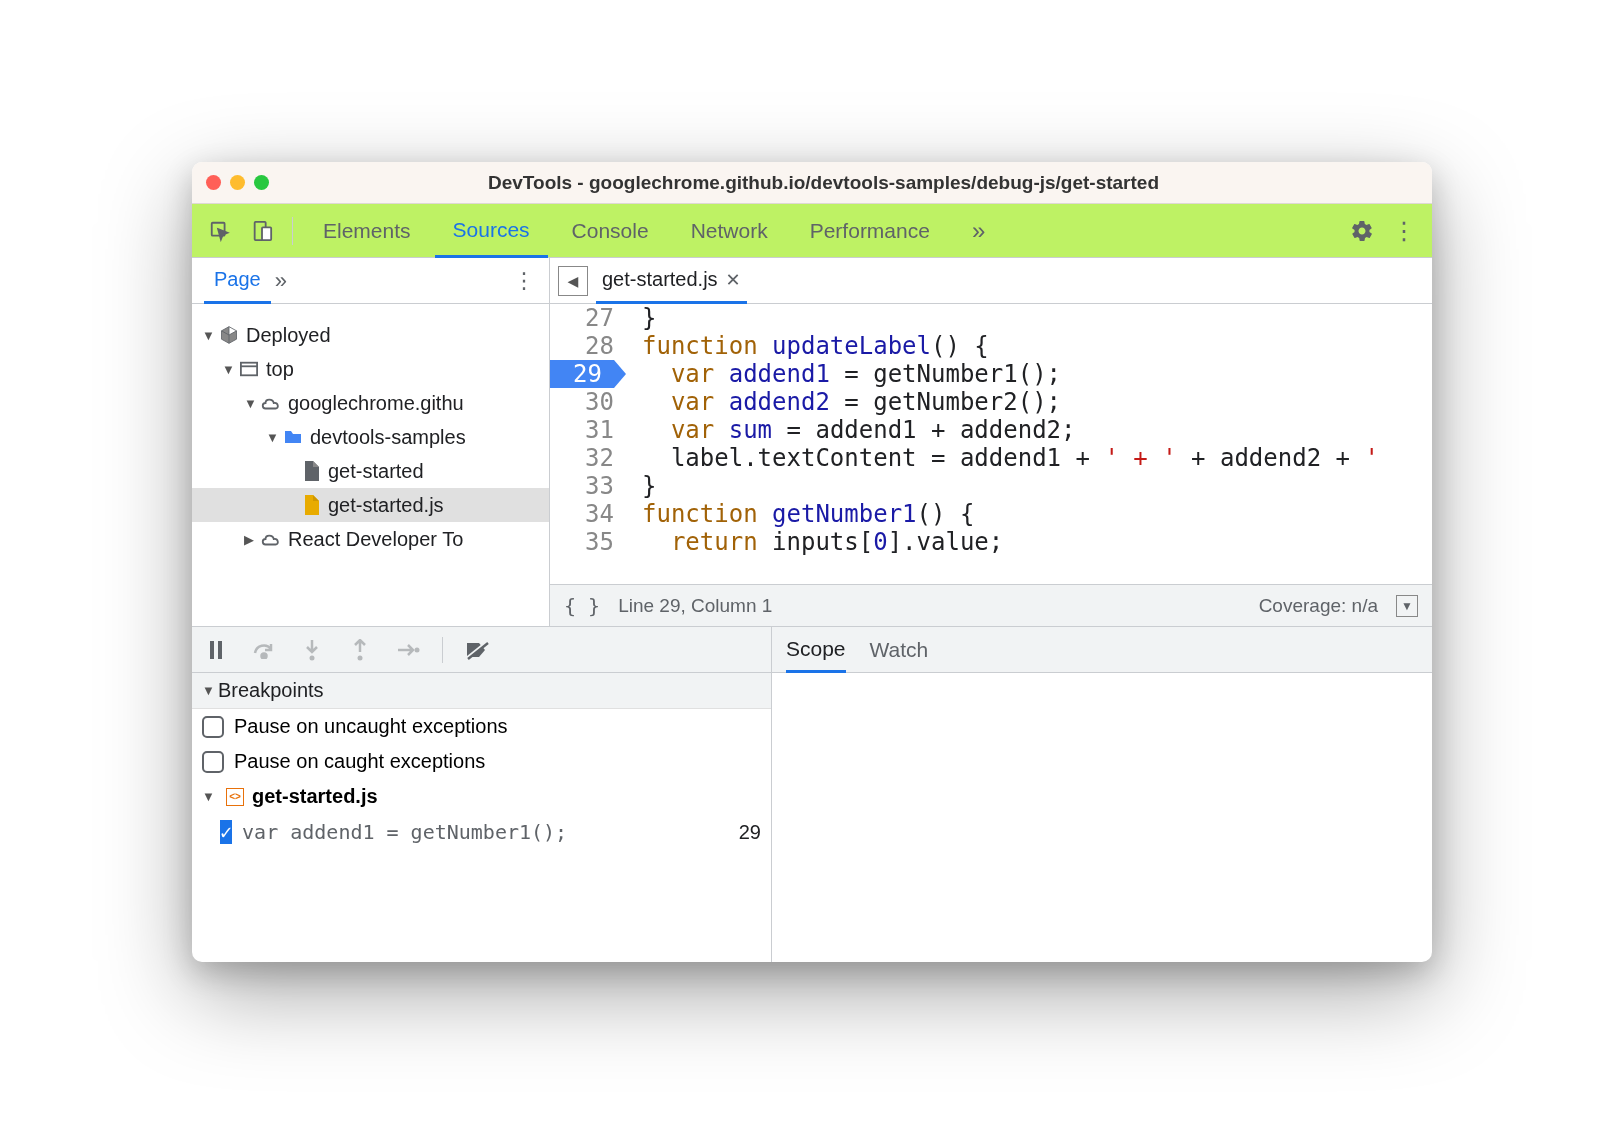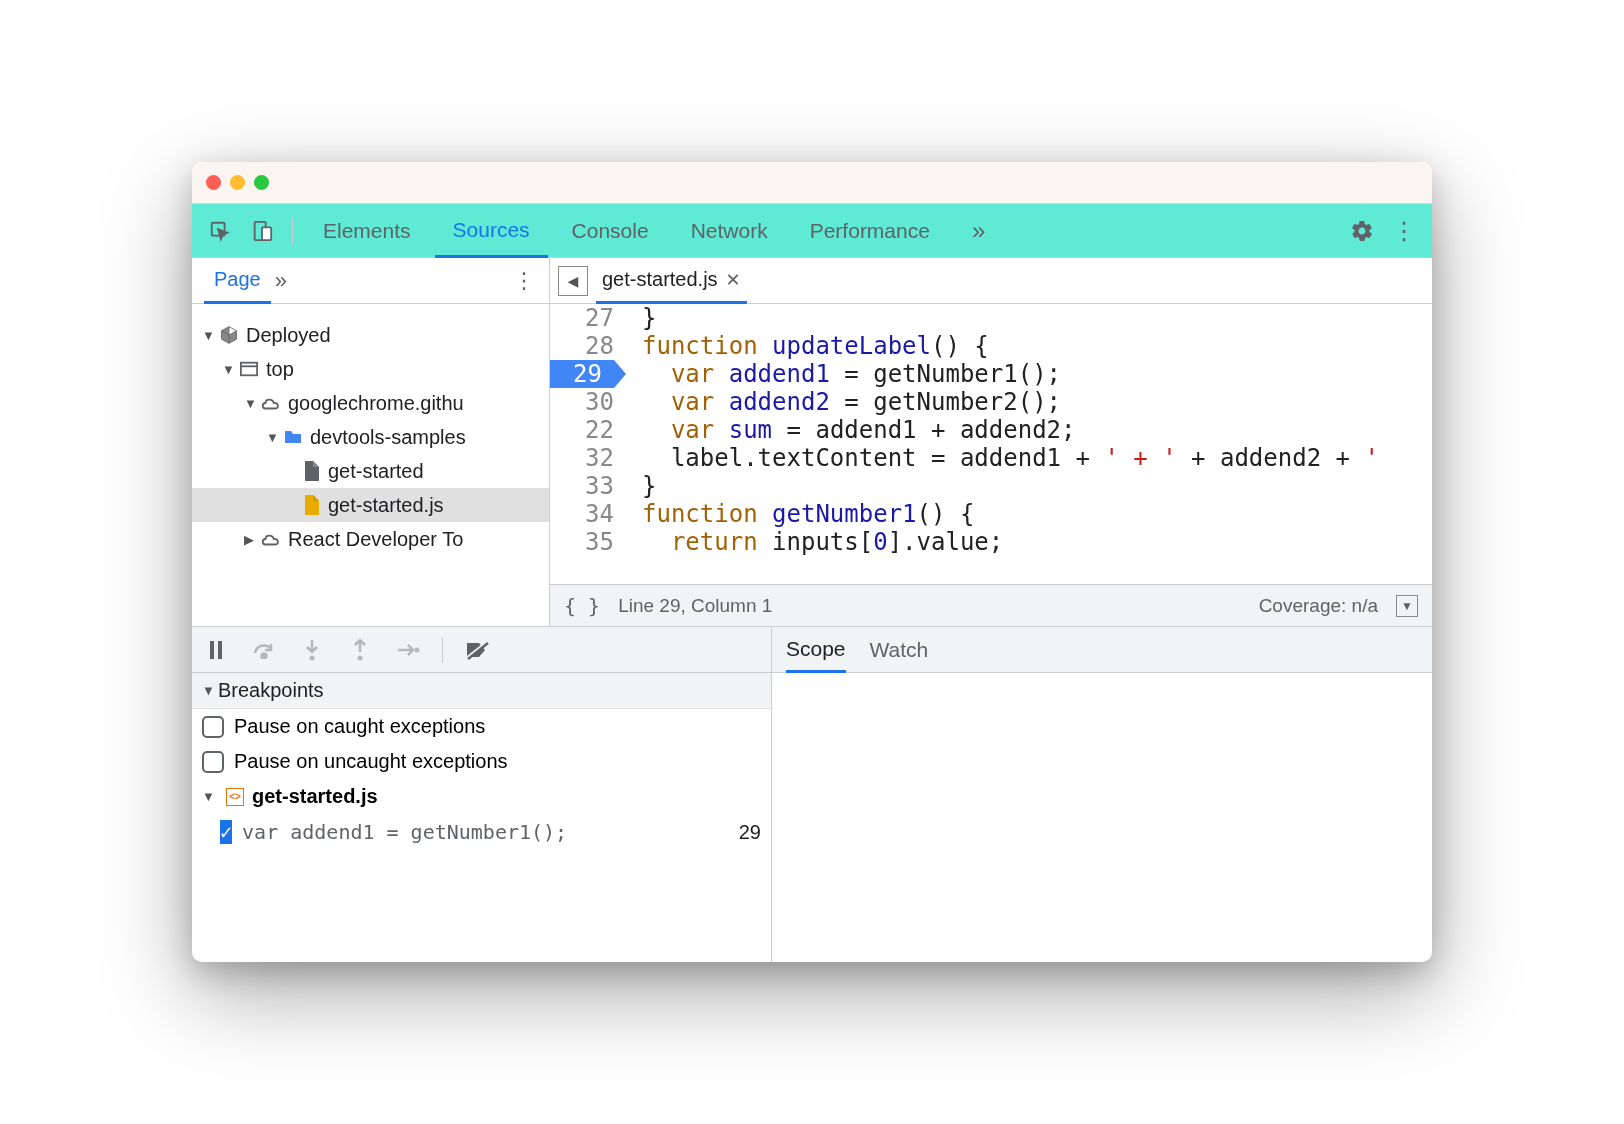--- a/index.html
+++ b/index.html
@@ -32,21 +32,21 @@
 }
 .traffic { display: flex; gap: 9px; }
 .traffic span { width: 15px; height: 15px; border-radius: 50%; }
 .traffic .r { background: #ff5f57; }
 .traffic .y { background: #febc2e; }
 .traffic .g { background: #28c840; }
 .titlebar .title { flex: 1; text-align: center; font-size: 19px; font-weight: 600; color: #333; padding-right: 40px; }
 
 .toolbar {
   height: 54px;
-  background: #5eead4;
+  background: #bef264;
   border-bottom: 1px solid #cacdd1;
   display: flex;
   align-items: center;
   padding: 0 10px;
   gap: 6px;
   font-size: 21px;
   color: #5f6368;
 }
 .toolbar .icon-btn { width: 36px; height: 36px; display:flex; align-items:center; justify-content:center; cursor:pointer; }
 .toolbar .divider { width:1px; height:28px; background:#cacdd1; margin: 0 6px; }
@@ -155,20 +155,21 @@
 <body>
 
 <div class="window">
 
   <div class="titlebar">
     <div class="traffic">
       <span class="r"></span>
       <span class="y"></span>
       <span class="g"></span>
     </div>
+    <div class="title">DevTools - googlechrome.github.io/devtools-samples/debug-js/get-started</div>
   </div>
 
   <div class="toolbar">
     <div class="icon-btn">
       <svg width="22" height="22" viewBox="0 0 24 24" fill="none" stroke="#5f6368" stroke-width="2">
           <rect x="3" y="3" width="14" height="14" rx="1"></rect>
           <path d="M10 10 L20 14 L15 16 L13 21 Z" fill="#5f6368"></path>
         </svg>
     </div>
     <div class="icon-btn">
@@ -278,21 +279,21 @@
             <span>get-started.js</span>
             <span class="close">✕</span>
           </div>
         </div>
         <div class="code-area">
           <div class="gutter" id="gutter">
               <div class="ln">27</div>
               <div class="ln">28</div>
               <div class="ln bp">29</div>
               <div class="ln">30</div>
-              <div class="ln">22</div>
+              <div class="ln">31</div>
               <div class="ln">32</div>
               <div class="ln">33</div>
               <div class="ln">34</div>
               <div class="ln">35</div>
             </div>
           <div class="code" id="code"><div class="line"><span class="plain">}</span></div><div class="line"><span class="kw">function</span><span class="plain"> </span><span class="fn">updateLabel</span><span class="plain">() {</span></div><div class="line"><span class="plain">  </span><span class="kw">var</span><span class="plain"> </span><span class="var">addend1</span><span class="plain"> = getNumber1();</span></div><div class="line"><span class="plain">  </span><span class="kw">var</span><span class="plain"> </span><span class="var">addend2</span><span class="plain"> = getNumber2();</span></div><div class="line"><span class="plain">  </span><span class="kw">var</span><span class="plain"> </span><span class="var">sum</span><span class="plain"> = addend1 + addend2;</span></div><div class="line"><span class="plain">  label.textContent = addend1 + </span><span class="str">' + '</span><span class="plain"> + addend2 + </span><span class="str">' </span></div><div class="line"><span class="plain">}</span></div><div class="line"><span class="kw">function</span><span class="plain"> </span><span class="fn">getNumber1</span><span class="plain">() {</span></div><div class="line"><span class="plain">  </span><span class="kw">return</span><span class="plain"> inputs[</span><span class="num">0</span><span class="plain">].value;</span></div></div>
         </div>
         <div class="statusbar">
           <span class="braces">{ }</span>
           <span>Line 29, Column 1</span>
@@ -346,25 +347,25 @@
               </svg>
             </div>
         </div>
 
         <div class="section-header">
           <span class="arrow">▼</span>
           <span>Breakpoints</span>
         </div>
         <div class="bp-row">
           <span class="chk"></span>
-          <span>Pause on caught exceptions</span>
+          <span>Pause on uncaught exceptions</span>
         </div>
         <div class="bp-row">
           <span class="chk"></span>
-          <span>Pause on uncaught exceptions</span>
+          <span>Pause on caught exceptions</span>
         </div>
         <div class="bp-file-header">
           <span class="arrow">▼</span>
           <span class="jsicon">&lt;&gt;</span>
           <span class="name">get-started.js</span>
         </div>
         <div class="bp-detail">
           <span class="chk checked">✓</span>
           <span>var addend1 = getNumber1();</span>
           <span class="linenum">29</span>

